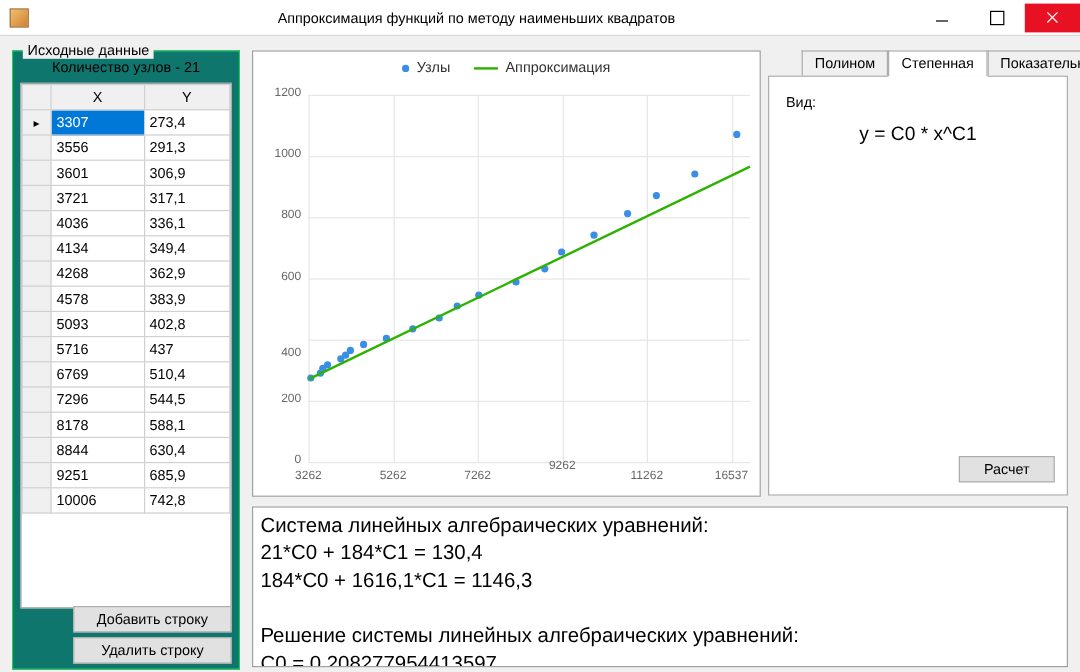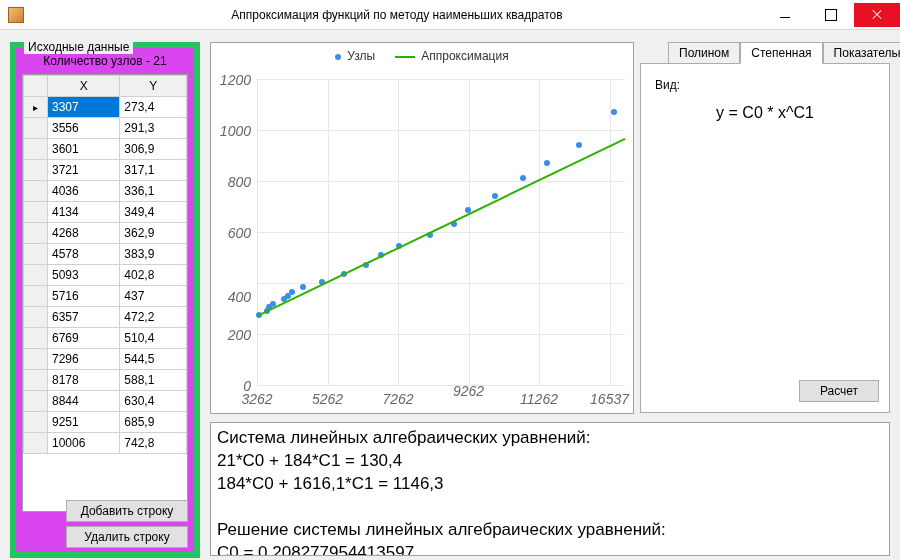--- a/index.html
+++ b/index.html
@@ -16,21 +16,21 @@
 .titlebar .winbtn.close { background:#e81123; color:#fff; }
 .titlebar .winbtn.close::before,
 .titlebar .winbtn.close::after { content:""; position:absolute; width:12px; height:1px; background:#fff; }
 .titlebar .winbtn.close { position:relative; }
 .titlebar .winbtn.close::before { transform: rotate(45deg); }
 .titlebar .winbtn.close::after { transform: rotate(-45deg); }
 
 .content { position: relative; height: 530px; background: #f0f0f0; padding: 6px; }
 
 
-.gbox { position: absolute; border:6px solid #22c55e; background:#d946ef; }
+.gbox { position: absolute; border:1px solid #22c55e; background:#0f766e; }
 .gbox > .gbox-title { position:absolute; top:-8px; left:8px; background:#f0f0f0; padding:0 4px; color:#000; }
 .gbox-left { left: 10px; top: 12px; width: 190px; height: 516px; }
 .nodes-count { text-align:center; margin-top:6px; }
 
 .gridwrap { position:absolute; top:26px; left:6px; right:6px; height:438px; border:1px solid #a0a0a0; background:#fff; display:flex; }
 .grid { flex:1; overflow-y:auto; }
 .grid table { width:100%; border-collapse:collapse; }
 .grid th, .grid td { border:1px solid #d0d0d0; padding:2px 4px; height:21px; text-align:left; font-size:12px; }
 .grid th { background:#f0f0f0; font-weight:normal; text-align:center; }
 .grid td.rowhdr { background:#f0f0f0; width:24px; text-align:center; }
@@ -41,21 +41,21 @@
 .btn-addrow { position:absolute; bottom:30px; left:6px; right:6px; }
 .btn-delrow { position:absolute; bottom:4px; left:6px; right:6px; }
 
 
 .chart-box { position:absolute; left:210px; top:12px; width:424px; height:372px; border:1px solid #a0a0a0; background:#fff; }
 .legend { display:flex; justify-content:center; gap:20px; padding:6px 0; font-size:12px; color:#333;}
 .legend .dot { display:inline-block; width:6px; height:6px; border-radius:50%; background:#3a8ee6; margin-right:6px; vertical-align:middle;}
 .legend .line { display:inline-block; width:20px; height:2px; background:#2db200; margin-right:6px; vertical-align:middle;}
 .plot { position:absolute; left:46px; top:36px; right:10px; bottom:30px; }
 .plot .grid-h, .plot .grid-v { position:absolute; background:#e6e6e6; }
-.axis-label { position:absolute; font-size:14px; color:#666;font-style:italic; }
+.axis-label { position:absolute; font-size:10px; color:#666; }
 
 
 .tabs-panel { position:absolute; left:640px; top:12px; right:10px; height:372px; }
 .tabstrip { display:flex;padding-left:28px; }
 .tab { border:1px solid #acacac; border-bottom:none; padding:3px 10px; background:#f0f0f0; font-size:11px; cursor:default; }
 .tab.active { background:#fff; border-bottom:1px solid #fff; position:relative; z-index:2; }
 .tabbody { border:1px solid #acacac; background:#fff; height:350px; position:relative; margin-top:-1px; }
 .tabbody .vid-lbl { position:absolute; left:14px; top:14px; }
 .tabbody .formula { position:absolute; left:0; right:0; top:40px; text-align:center; font-size:16px; }
 .tabbody .calc-btn { position:absolute; right:10px; bottom:10px; width:80px; }
@@ -135,25 +135,20 @@
               </tr>
               <tr>
                 <td class="rowhdr"></td>
     <td class="xcell">5093</td>
     <td>402,8</td>
               </tr>
               <tr>
                 <td class="rowhdr"></td>
     <td class="xcell">5716</td>
     <td>437</td>
-              </tr>
-              <tr>
-                <td class="rowhdr"></td>
-    <td class="xcell">6357</td>
-    <td>472,2</td>
               </tr>
               <tr>
                 <td class="rowhdr"></td>
     <td class="xcell">6769</td>
     <td>510,4</td>
               </tr>
               <tr>
                 <td class="rowhdr"></td>
     <td class="xcell">7296</td>
     <td>544,5</td>

